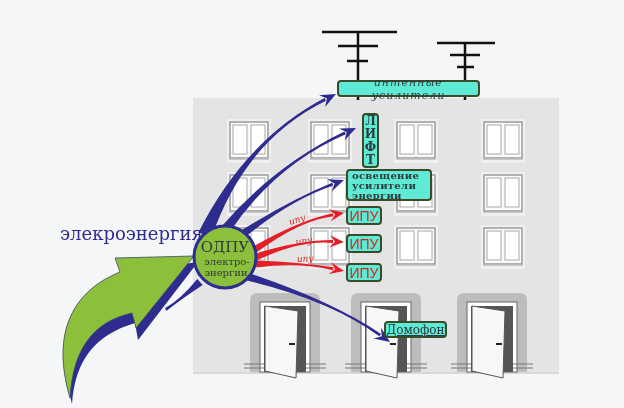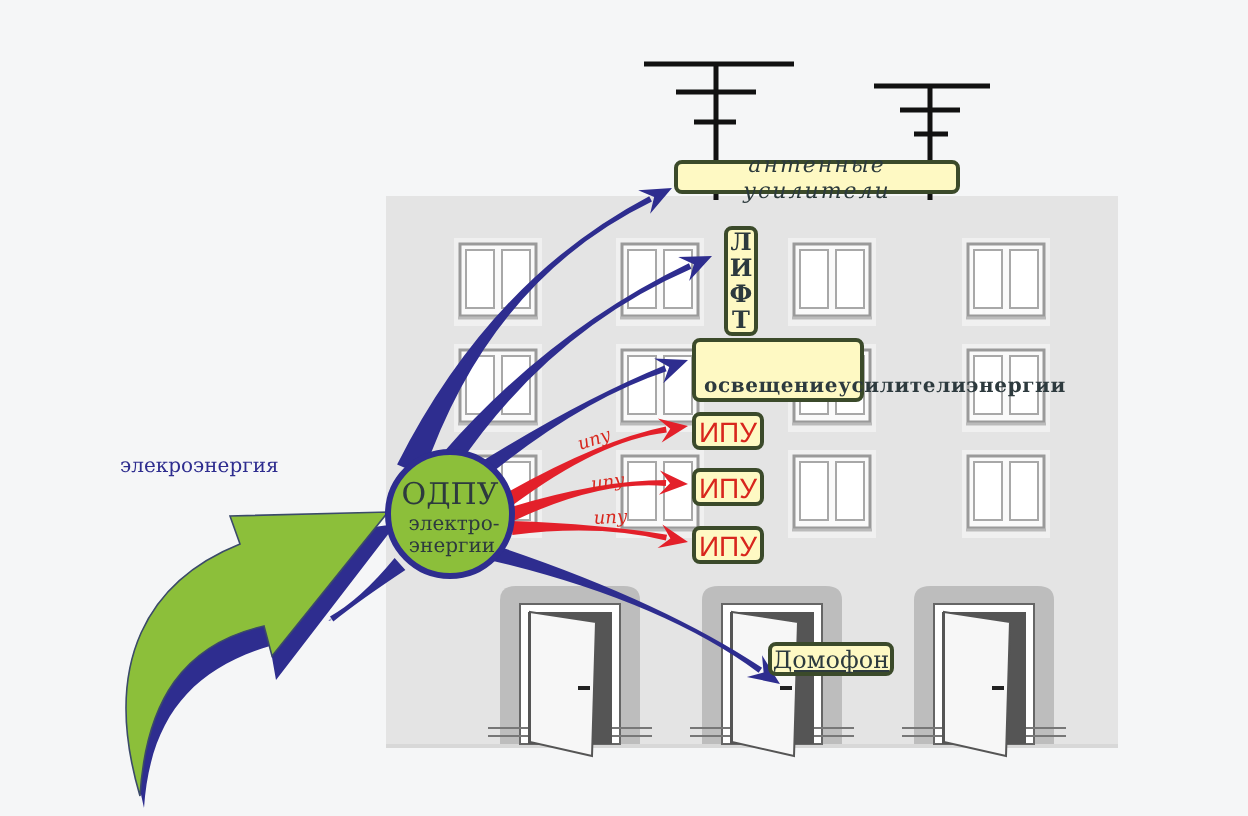--- a/index.html
+++ b/index.html
@@ -1,18 +1,18 @@
 <!DOCTYPE html>
 <html><head>
 <meta charset="utf-8">
 <style>
   html,body{margin:0;padding:0;}
   body{width:624px;height:408px;background:#f5f6f7;position:relative;overflow:hidden;font-family:"DejaVu Serif",serif;}
   svg{position:absolute;left:0;top:0;}
-  .lbl{position:absolute;background:#fef9c3;border:2px solid #3b4a2a;border-radius:4px;box-sizing:border-box;color:#2d3a3e;display:flex;align-items:center;justify-content:center;text-align:center;}
+  .lbl{position:absolute;background:#5eead4;border:2px solid #3b4a2a;border-radius:4px;box-sizing:border-box;color:#2d3a3e;display:flex;align-items:center;justify-content:center;text-align:center;}
   .ipu{color:#d8261d;font-family:"Liberation Sans",sans-serif;font-size:14px;}
   .ant{font-style:italic;font-family:"DejaVu Serif",serif;font-size:11px;letter-spacing:1px;color:#2c3a3c;}
   .lift{flex-direction:column;font-weight:bold;font-size:12px;line-height:13px;}
   .osv{font-weight:bold;font-size:10px;line-height:10px;text-align:left;justify-content:flex-start;padding-left:4px;letter-spacing:0.3px;}
   .dom{font-size:12px;font-family:"DejaVu Serif",serif;text-decoration:underline;}
   .txt{position:absolute;}
 </style>
 </head>
 <body>
 
@@ -203,34 +203,34 @@
   <circle cx="225" cy="257" r="31" fill="#8cbf3a" stroke="#2e2d8f" stroke-width="3"></circle>
   <text x="225" y="252" text-anchor="middle" font-family="DejaVu Serif, serif" font-size="15" fill="#2d3a3e">ОДПУ</text>
   <text x="227" y="265" text-anchor="middle" font-family="DejaVu Serif, serif" font-size="10" fill="#2d3a3e">электро-</text>
   <text x="226" y="276" text-anchor="middle" font-family="DejaVu Serif, serif" font-size="10" fill="#2d3a3e">энергии</text>
 
   <text x="290" y="225" font-family="DejaVu Serif, serif" font-style="italic" font-size="9" fill="#d8261d" transform="rotate(-18 290 225)">ипу</text>
   <text x="296" y="245" font-family="DejaVu Serif, serif" font-style="italic" font-size="9" fill="#d8261d" transform="rotate(-8 296 245)">ипу</text>
   <text x="297" y="262" font-family="DejaVu Serif, serif" font-style="italic" font-size="9" fill="#d8261d" transform="rotate(-3 297 262)">ипу</text>
 </svg>
 
-<div class="txt" style="left:60px;top:228px;width:140px;text-align:left;color:#2e2d8f;font-size:10px;line-height:12px;">
+<div class="txt" style="left:60px;top:228px;width:140px;text-align:right;color:#2e2d8f;font-size:18px;line-height:12px;">
   <div>элекроэнергия</div>
 </div>
 
 <div class="lbl ant" style="left:337px;top:80px;width:143px;height:17px;">антенные усилители</div>
 
 <div class="lbl lift" style="left:362px;top:113px;width:17px;height:55px;">
   <span>Л</span>
   <span>И</span>
   <span>Ф</span>
   <span>Т</span>
 </div>
 
-<div class="lbl osv" style="left:346px;top:169px;width:86px;height:32px;flex-direction:row;align-items:flex-end;">
+<div class="lbl osv" style="left:346px;top:169px;width:86px;height:32px;flex-direction:column;align-items:flex-start;">
   <span>освещение</span>
   <span>усилители</span>
   <span>энергии</span>
 </div>
 
 <div class="lbl ipu" style="left:346px;top:206px;width:36px;height:19px;">ИПУ</div>
 <div class="lbl ipu" style="left:346px;top:234px;width:36px;height:19px;">ИПУ</div>
 <div class="lbl ipu" style="left:346px;top:263px;width:36px;height:19px;">ИПУ</div>
 
 <div class="lbl dom" style="left:384px;top:321px;width:63px;height:17px;">Домофон</div>

